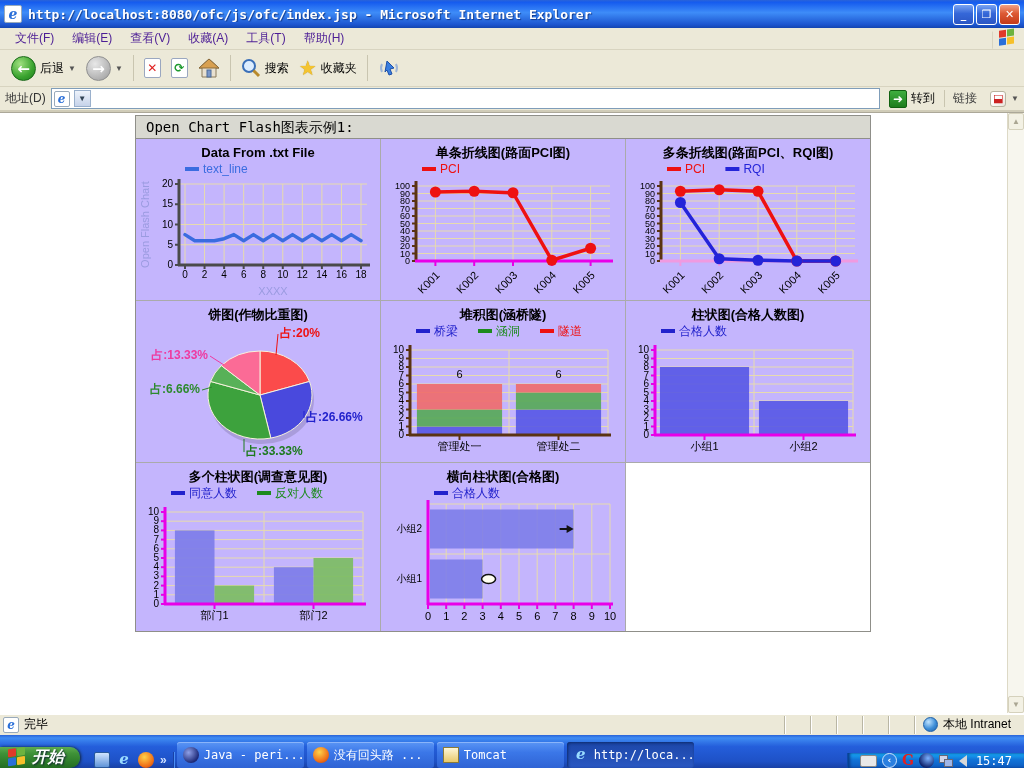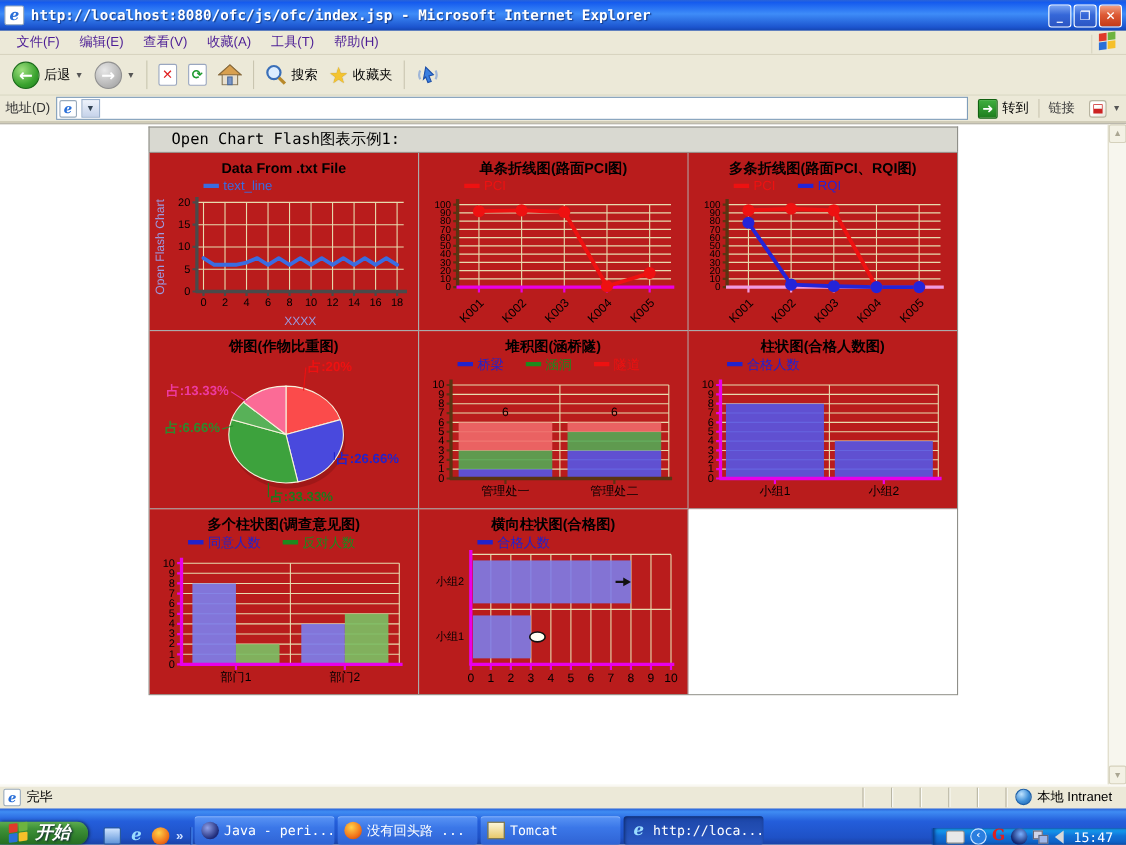--- a/index.html
+++ b/index.html
@@ -55,23 +55,23 @@
   .plug-ic{width:16px;height:16px;border-radius:3px;background:linear-gradient(135deg,#fff 40%,#e8e4da);
     border:1px solid #b8b4a0;color:#c22;font:bold 11px/14px "DejaVu Serif",serif;text-align:center}
   
   .content{position:relative;height:601px;background:#fff;border-top:1px solid #aca899}
   .vscroll{position:absolute;top:0;right:0;bottom:0;width:17px;background:#f7f6ee;
     border-left:1px solid #ddd9c6;display:flex;flex-direction:column;justify-content:space-between}
   .sbtn{height:17px;background:#f3f1e4;border:1px solid #d5d1bc;border-radius:2px;
     color:#aaa692;font-size:8px;text-align:center;line-height:15px}
   .page{position:absolute;left:135px;top:2px;width:736px}
   .page-heading{height:23px;background:#d9d9d1;border:1px solid #8f8f89;border-bottom:none;
-    font:14px/22px "DejaVu Sans Mono",monospace;color:#000;padding-left:20px}
+    font:14px/22px "DejaVu Sans Mono",monospace;color:#000;padding-left:10px}
   .chart-grid{display:grid;grid-template-columns:245px 245px 244px;border:1px solid #8f8f89}
-  .cell{background:#b91c1c;border-right:1px solid #aaa;border-bottom:1px solid #aaa;height:162px;padding:1px}
+  .cell{background:#c4b5fd;border-right:1px solid #aaa;border-bottom:1px solid #aaa;height:162px;padding:1px}
   .cell.r3{height:168px}
   .cell.last-col{border-right:none}
   .cell.last-row{border-bottom:none}
   .cell.empty{background:#fff}
   .chart-slot{display:block;width:100%;height:100%}
   svg text{font-family:"Liberation Sans",sans-serif}
   
   .statusbar{height:22px;background:#ece9d8;border-top:1px solid #fff;display:flex;align-items:center;
     padding:0 3px;box-shadow:inset 0 1px 0 #fff}
   .status-left{display:flex;align-items:center;gap:5px;flex:1}

